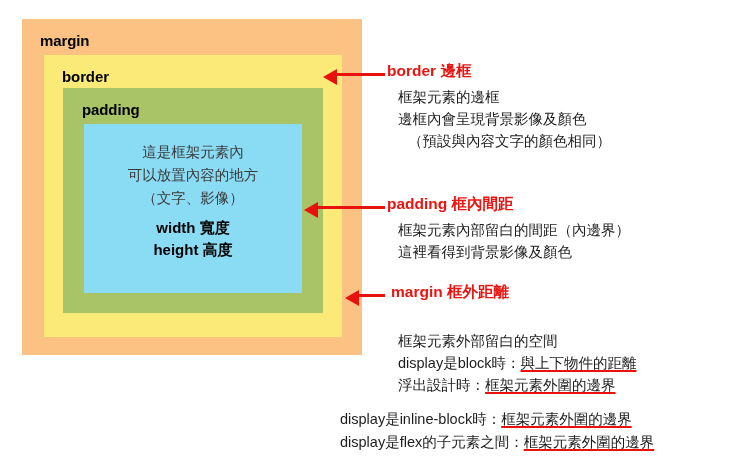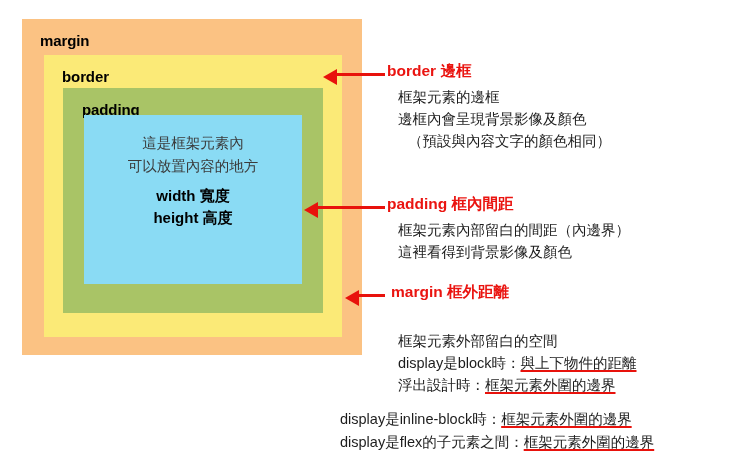--- a/index.html
+++ b/index.html
@@ -54,21 +54,21 @@
   #border-label { left: 18px; top: 14px; }
 
   #padding-layer {
     left: 19px; top: 33px;
     width: 260px; height: 225px;
     background: #a9c466;
   }
   #padding-label { left: 19px; top: 14px; }
 
   #content-layer {
-    left: 21px; top: 27px;
+    left: 21px; top: 36px;
     width: 218px; height: 169px;
     background: #8adbf4;
     display: flex;
     flex-direction: column;
     align-items: center;
     justify-content: flex-start;
     padding-top: 17px;
     box-sizing: border-box;
   }
 
@@ -171,20 +171,21 @@
 
     <div id="border-layer" class="layer">
       <span id="border-label" class="layer-label">border</span>
 
       <div id="padding-layer" class="layer">
         <span id="padding-label" class="layer-label">padding</span>
 
         <div id="content-layer" class="layer">
           <div class="content-line">這是框架元素內</div>
           <div class="content-line">可以放置內容的地方</div>
+          <div class="content-line">（文字、影像）</div>
           <div class="content-gap"></div>
           <div class="content-line strong">width 寬度</div>
           <div class="content-line strong">height 高度</div>
         </div>
       </div>
     </div>
   </div>
 </div>
 
 <div id="arrow-border" class="arrow"></div>

